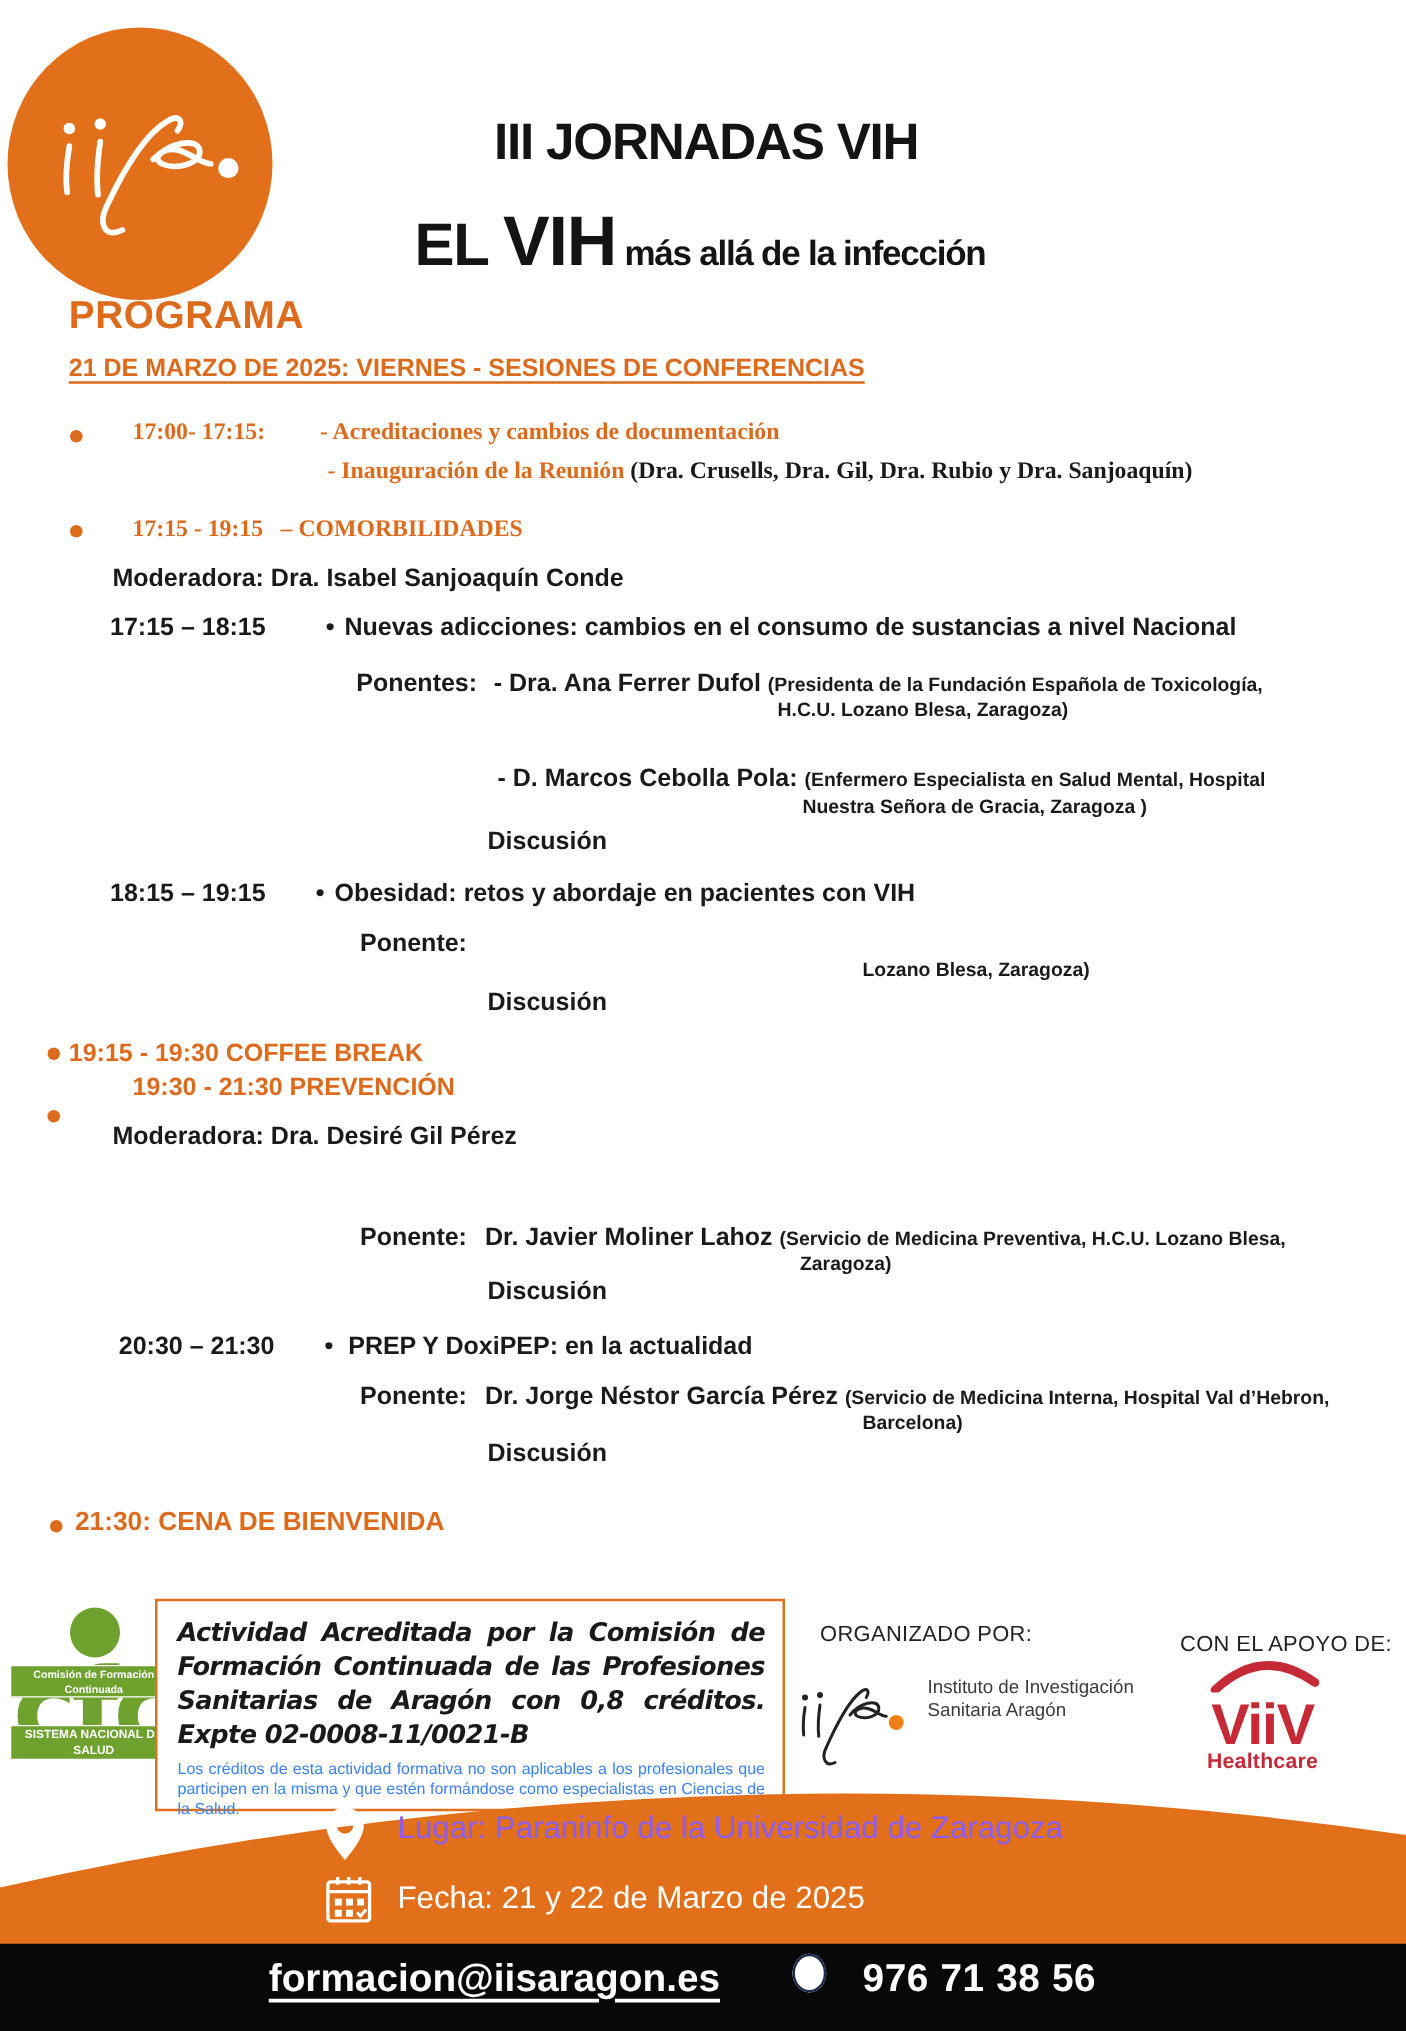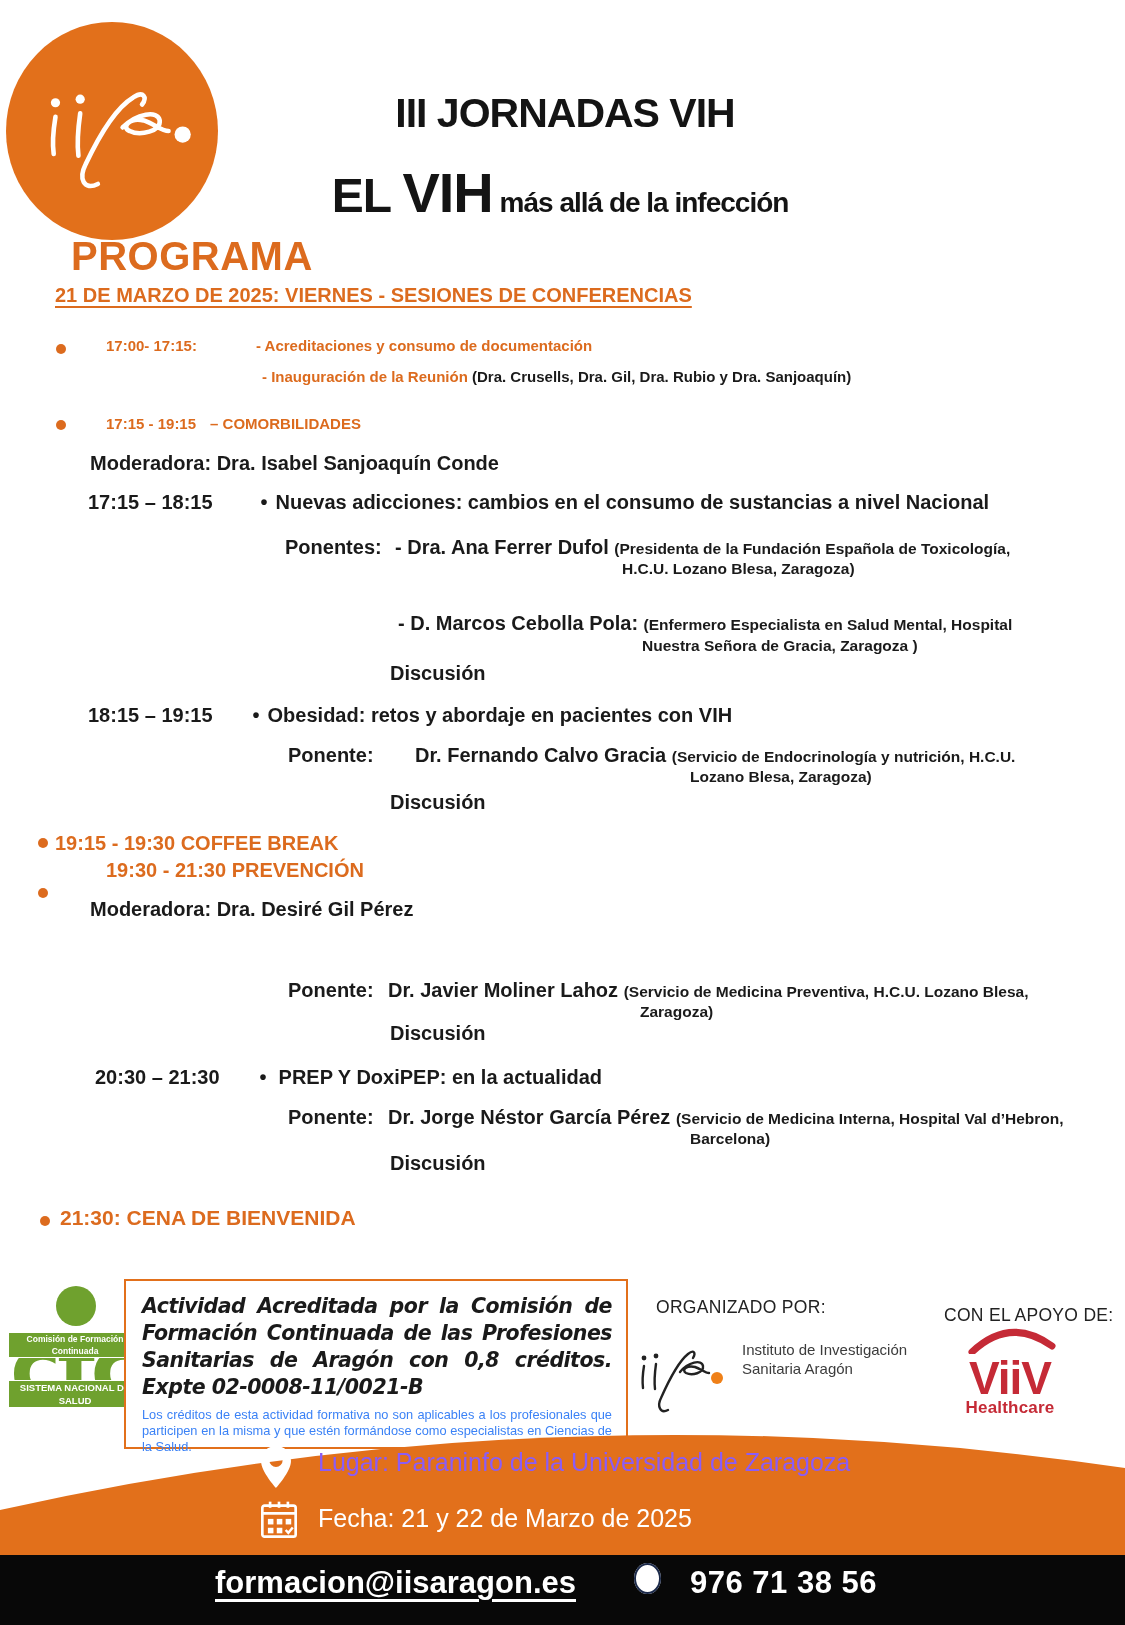--- a/index.html
+++ b/index.html
@@ -10,26 +10,26 @@
   .orange{color:#dc6b1e;}
   .nowrap{white-space:nowrap;}
   
   .logo-circle{left:6px;top:22px;width:212px;height:218px;border-radius:50%;background:#e2701b;}
   .title1{left:240px;top:90px;width:650px;text-align:center;font-size:41px;font-weight:bold;
           color:#141414;letter-spacing:-1px;}
   .title2{left:180px;top:160px;width:760px;text-align:center;color:#141414;letter-spacing:-1px;}
   .title2 .t-el{font-size:48px;font-weight:bold;}
   .title2 .t-vih{font-size:56px;font-weight:bold;}
   .title2 .t-rest{font-size:28px;font-weight:bold;}
-  .programa{left:55px;top:234px;font-size:40px;font-weight:bold;color:#dc6b1e;letter-spacing:0.5px;margin-left:16px;}
+  .programa{left:55px;top:234px;font-size:31px;font-weight:bold;color:#dc6b1e;letter-spacing:0.5px;}
   .date-header{left:55px;top:284px;font-size:20px;font-weight:bold;color:#dc6b1e;
                text-decoration:underline;text-underline-offset:4px;}
   
   .obul{width:10px;height:10px;border-radius:50%;background:#dc6b1e;}
-  .t19{font-size:15px;line-height:31px;}
+  .t19{font-size:19px;line-height:31px;font-family:Liberation Serif, serif;}
   .t20{font-size:20px;line-height:30px;}
   .aff{font-size:15.5px;font-weight:bold;}
   .disc{font-size:20px;font-weight:bold;}
   
   .accr-box{left:124px;top:1279px;width:470px;height:148px;border:2px solid #e2701b;background:#fff;
             padding:12px 14px 6px 16px;}
   .accr-main{font-size:20.5px;line-height:27px;font-weight:bold;font-style:italic;text-align:justify;
              font-family:"DejaVu Sans",sans-serif;letter-spacing:-0.5px;}
   .accr-small{margin-top:6px;font-size:12.8px;line-height:16px;text-align:justify;color:#3b82f6;}
   .sponsor-label{font-size:17.5px;color:#222;letter-spacing:0.3px;}
@@ -75,38 +75,37 @@
     </svg>
   </div>
 
   <div class="abs title1">III  JORNADAS VIH</div>
   <div class="abs title2"><span class="t-el">EL </span><span class="t-vih">VIH</span><span class="t-rest"> más allá de la infección</span></div>
   <div class="abs programa">PROGRAMA</div>
   <div class="abs date-header">21 DE MARZO DE 2025: VIERNES - SESIONES DE CONFERENCIAS</div>
 
   <div class="abs obul" style="left:56px;top:344px;"></div>
   <div class="abs t19 b orange nowrap" style="left:106px;top:330px;">17:00- 17:15:</div>
-  <div class="abs t19 b orange nowrap" style="left:256px;top:330px;">- Acreditaciones y consumo de documentación</div>
+  <div class="abs t19 b orange nowrap" style="left:256px;top:330px;">- Acreditaciones y cambios de documentación</div>
   <div class="abs t19 nowrap" style="left:262px;top:361px;"><span class="b orange">- Inauguración de la Reunión </span><span class="b">(Dra. Crusells, Dra. Gil, Dra. Rubio y Dra. Sanjoaquín)</span></div>
 
   <div class="abs obul" style="left:56px;top:420px;"></div>
   <div class="abs t19 nowrap" style="left:106px;top:408px;"><span class="b orange">17:15 - 19:15</span><span class="b orange" style="margin-left:14px;">– COMORBILIDADES</span></div>
   <div class="abs t20 b nowrap" style="left:90px;top:448px;">Moderadora: Dra. Isabel Sanjoaquín Conde</div>
 
   <div class="abs t20 nowrap" style="left:88px;top:487px;"><span class="b">17:15 – 18:15</span><span class="b" style="margin-left:48px;">•</span><span class="b" style="margin-left:8px;">Nuevas adicciones: cambios en el consumo de sustancias a nivel Nacional</span></div>
   <div class="abs t20 b nowrap" style="left:285px;top:532px;">Ponentes:</div>
   <div class="abs nowrap" style="left:395px;top:532px;"><span class="t20 b">-  Dra. Ana Ferrer Dufol </span><span class="aff">(Presidenta de la Fundación Española de Toxicología,</span></div>
   <div class="abs aff nowrap" style="left:622px;top:560px;">H.C.U. Lozano Blesa, Zaragoza)</div>
   <div class="abs nowrap" style="left:398px;top:608px;"><span class="t20 b">-  D. Marcos Cebolla Pola: </span><span class="aff">(Enfermero Especialista en Salud Mental, Hospital</span></div>
   <div class="abs aff nowrap" style="left:642px;top:637px;">Nuestra Señora de Gracia, Zaragoza )</div>
   <div class="abs disc" style="left:390px;top:662px;">Discusión</div>
 
   <div class="abs t20 nowrap" style="left:88px;top:700px;"><span class="b">18:15 – 19:15</span><span class="b" style="margin-left:40px;">•</span><span class="b" style="margin-left:8px;">Obesidad: retos y abordaje en pacientes con VIH</span></div>
   <div class="abs t20 b nowrap" style="left:288px;top:740px;">Ponente:</div>
-  <div class="abs nowrap" style="left:415px;top:740px;"><span class="t20 b">Dr. Fernando Calvo Gracia </span><span class="aff">(Servicio de Endocrinología y nutrición, H.C.U.</span></div>
   <div class="abs aff nowrap" style="left:690px;top:768px;">Lozano Blesa, Zaragoza)</div>
   <div class="abs disc" style="left:390px;top:791px;">Discusión</div>
 
   <div class="abs obul" style="left:38px;top:838px;"></div>
   <div class="abs t20 b orange nowrap" style="left:55px;top:828px;">19:15 - 19:30 COFFEE BREAK</div>
   <div class="abs t20 b orange nowrap" style="left:106px;top:855px;">19:30 - 21:30  PREVENCIÓN</div>
   <div class="abs obul" style="left:38px;top:888px;"></div>
   <div class="abs t20 b nowrap" style="left:90px;top:894px;">Moderadora: Dra. Desiré Gil Pérez</div>
 
   <div class="abs t20 b nowrap" style="left:288px;top:975px;">Ponente:</div>

